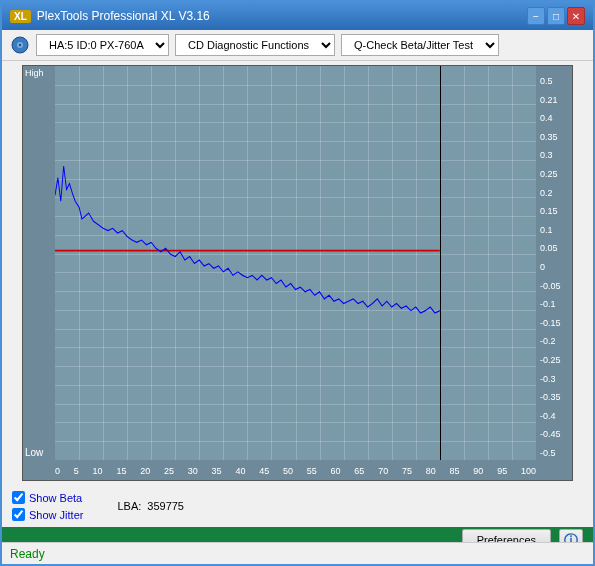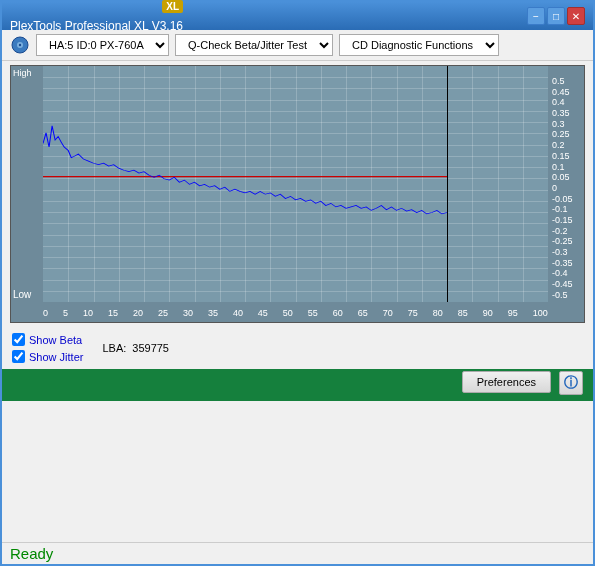--- a/index.html
+++ b/index.html
@@ -8,21 +8,21 @@
     .title-bar {
       background: linear-gradient(to bottom, #4a90d9, #2a6cb5);
       height: 28px;
       display: flex;
       align-items: center;
       justify-content: space-between;
       padding: 0 8px;
       color: white;
       user-select: none;
     }
-    .title-bar-left { display: flex; align-items: flex-end; gap: 6px; flex-direction: column; }
+    .title-bar-left { display: flex; align-items: center; gap: 6px; }
     .title-bar-logo {
       background: #c8a000;
       color: white;
       font-weight: bold;
       font-size: 10px;
       padding: 1px 4px;
       border-radius: 2px;
     }
     .title-bar-title { font-size: 12px; font-weight: normal; }
     .title-bar-controls { display: flex; gap: 2px; }
@@ -63,23 +63,23 @@
       padding: 1px 8px;
     }
     .drive-icon {
       width: 20px; height: 20px;
       display: flex; align-items: center; justify-content: center;
     }
     .drive-icon svg { width: 18px; height: 18px; }
 
     .chart-area {
       background: #6e8a9a;
-      margin: 4px 8px;
+      margin: 4px 20px;
       position: relative;
-      height: 258px;
+      height: 416px;
       border: 1px solid #555;
     }
     .chart-y-labels-right {
       position: absolute;
       right: 0;
       top: 8px;
       bottom: 20px;
       width: 36px;
       display: flex;
       flex-direction: column;
@@ -158,21 +158,21 @@
       background: #f0f0f0;
       padding: 6px 10px;
       display: flex;
       align-items: center;
       gap: 16px;
     }
     .checkbox-row { display: flex; align-items: center; gap: 4px; }
     .checkbox-row input[type=checkbox] { margin: 0; }
     .checkbox-label-beta { color: #0000cc; font-size: 11px; }
     .checkbox-label-jitter { color: #0000cc; font-size: 11px; }
-    .lba-section { display: flex; align-items: center; gap: 6px; font-size: 11px; margin-left: 3px; }
+    .lba-section { display: flex; align-items: center; gap: 6px; font-size: 11px; margin-left: 18px; }
     .spacer { flex: 1; }
     .start-btn {
       background: linear-gradient(to bottom, #f0f0f0, #d8d8d8);
       border: 1px solid #aaa;
       padding: 4px 20px;
       font-size: 11px;
       cursor: pointer;
       border-radius: 2px;
     }
 
@@ -200,21 +200,21 @@
       cursor: pointer;
       font-size: 14px;
       color: #2266bb;
       font-weight: bold;
     }
 
     .status-bar {
       background: #f0f0f0;
       border-top: 1px solid #ccc;
       padding: 2px 8px;
-      font-size: 15px;
+      font-size: 12px;
       color: #008800;
       position: absolute;
       bottom: 0; left: 0; right: 0;
       height: 22px;
       display: flex;
       align-items: center;
     }
     .window-border {
       border: 2px solid #4a90d9;
       position: relative;
@@ -243,34 +243,34 @@
       <svg viewBox="0 0 18 18">
         <circle cx="9" cy="9" r="8" fill="#3a7abf" stroke="#1a4a8f" stroke-width="1"></circle>
         <circle cx="9" cy="9" r="3" fill="#7ab0df"></circle>
         <circle cx="9" cy="9" r="1.2" fill="#1a4a8f"></circle>
       </svg>
     </div>
     <select>
       <option>HA:5 ID:0  PX-760A</option>
     </select>
     <select>
-      <option>Q-Check Beta/Jitter Test</option>
+      <option>CD Diagnostic Functions</option>
     </select>
     <select>
-      <option>CD Diagnostic Functions</option>
+      <option>Q-Check Beta/Jitter Test</option>
     </select>
   </div>
 
   <div class="chart-area">
     <span class="high-label">High</span>
     <span class="low-label">Low</span>
 
     <div class="chart-y-labels-right">
       <span>0.5</span>
-      <span>0.45</span>
+      <span>0.21</span>
       <span>0.4</span>
       <span>0.35</span>
       <span>0.3</span>
       <span>0.25</span>
       <span>0.2</span>
       <span>0.15</span>
       <span>0.1</span>
       <span>0.05</span>
       <span>0</span>
       <span>-0.05</span>

